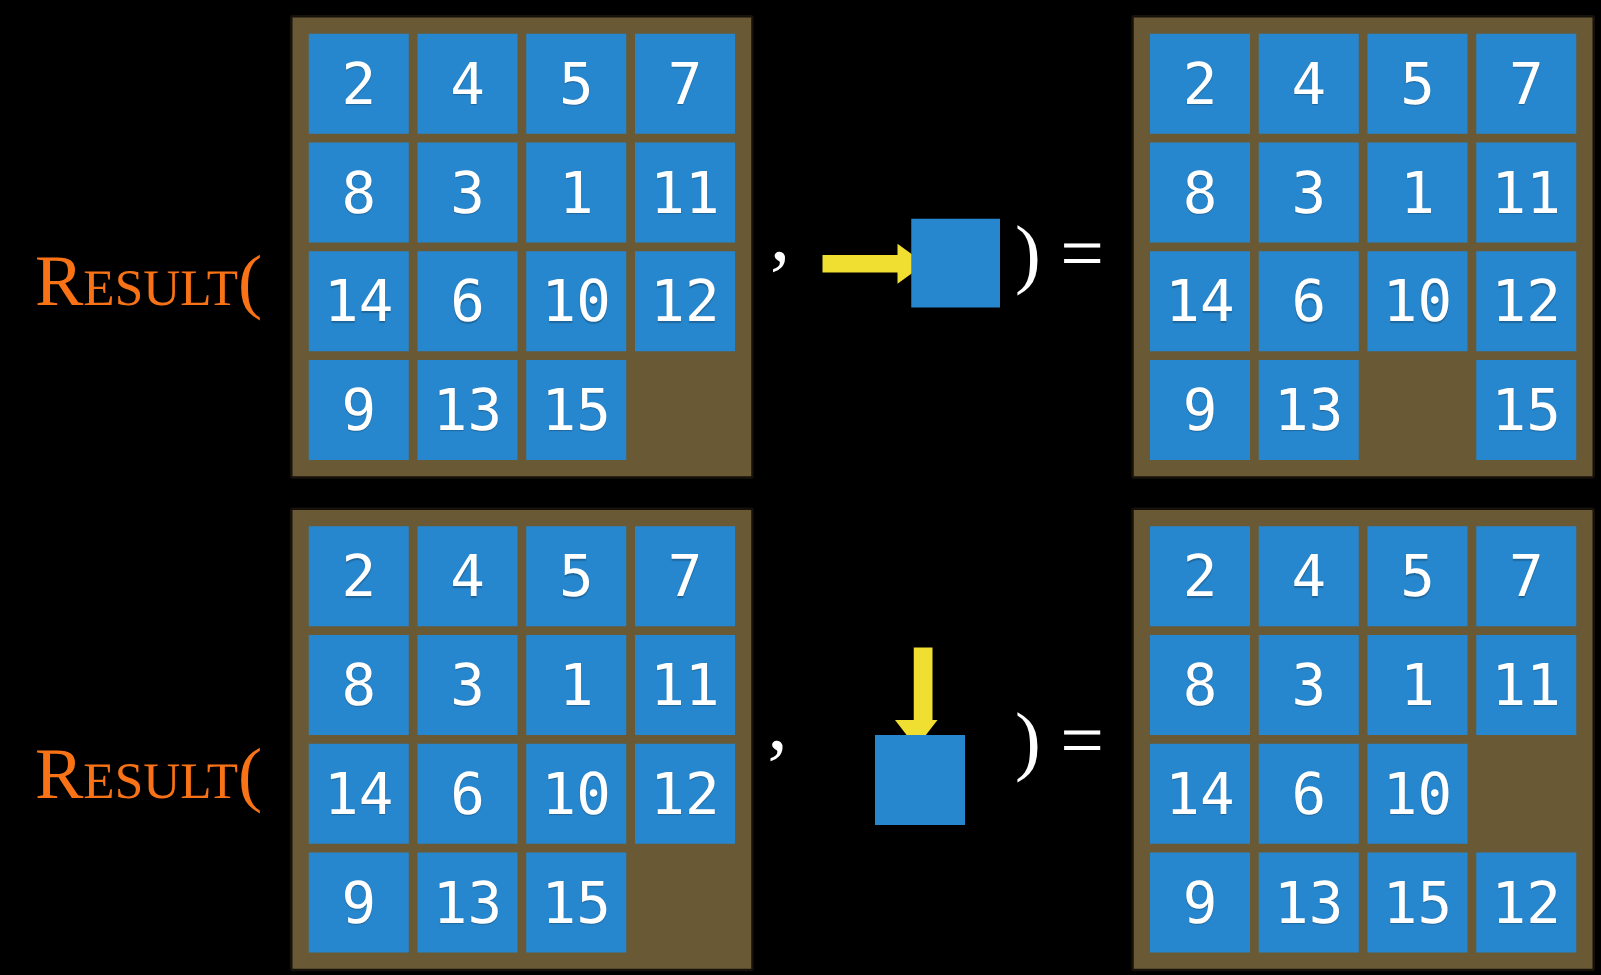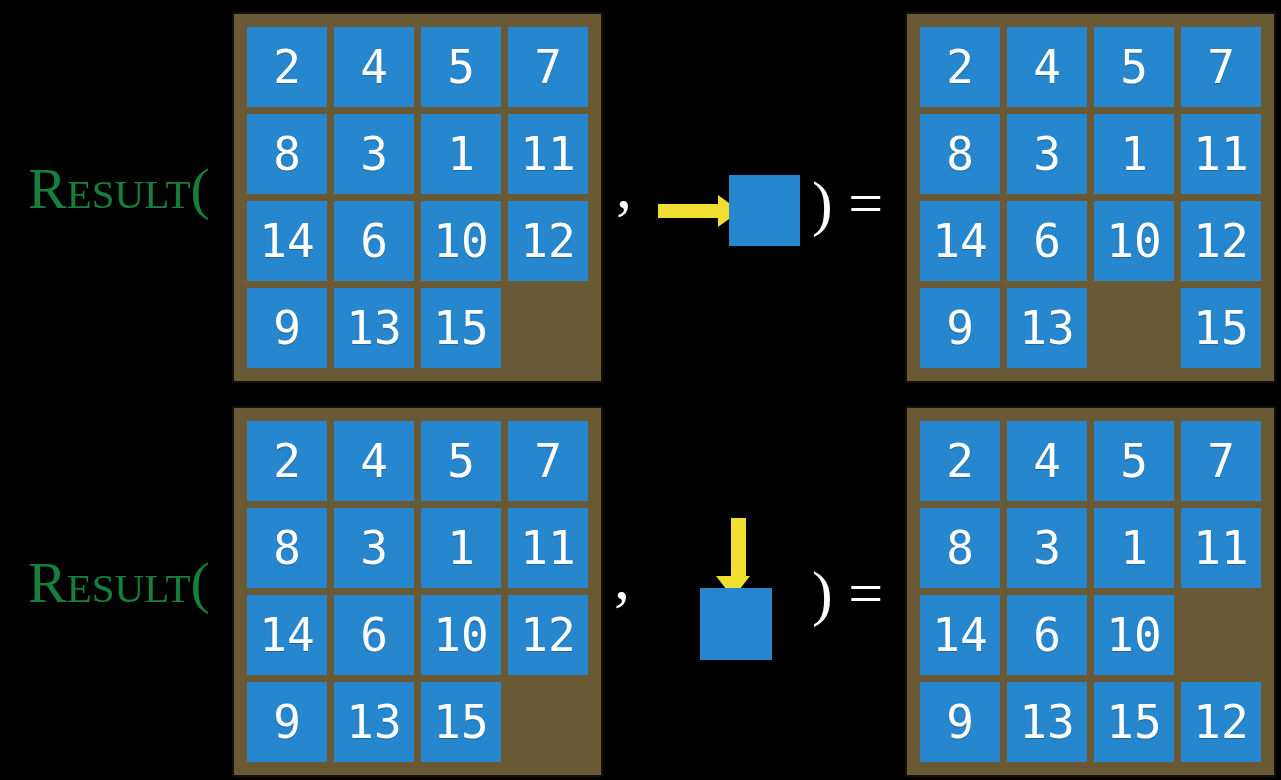--- a/index.html
+++ b/index.html
@@ -1,22 +1,22 @@
 <!DOCTYPE html>
 <html><head>
 <meta charset="utf-8">
 <style>
   html,body{margin:0;padding:0;background:#000;}
   .stage{
     position:relative;width:1281px;height:780px;background:#000;overflow:hidden;
     font-family:"Liberation Serif", serif;
   }
   .fn-label{
-    position:absolute;color:#15803d;font-size:58px;line-height:1.0;
-    font-variant:small-caps;letter-spacing:0px;white-space:nowrap;
+    position:absolute;color:#f97316;font-size:58px;line-height:1.0;
+    font-variant:small-caps;letter-spacing:0px;white-space:nowrap;margin-top:36px;
   }
   .comma{position:absolute;color:#fff;font-size:64px;line-height:1.0;}
   .close-label{position:absolute;color:#fff;font-size:62px;line-height:1.0;white-space:pre;}
   .board{
     position:absolute;width:341px;height:341px;background:#695934;
     border:2px solid #16110a;padding:13px;border-radius:2px;
     display:grid;grid-template-columns:repeat(4,80px);grid-template-rows:repeat(4,80px);
     gap:7px;box-shadow:2px 2px 3px rgba(0,0,0,0.9);
   }
   .tile{

